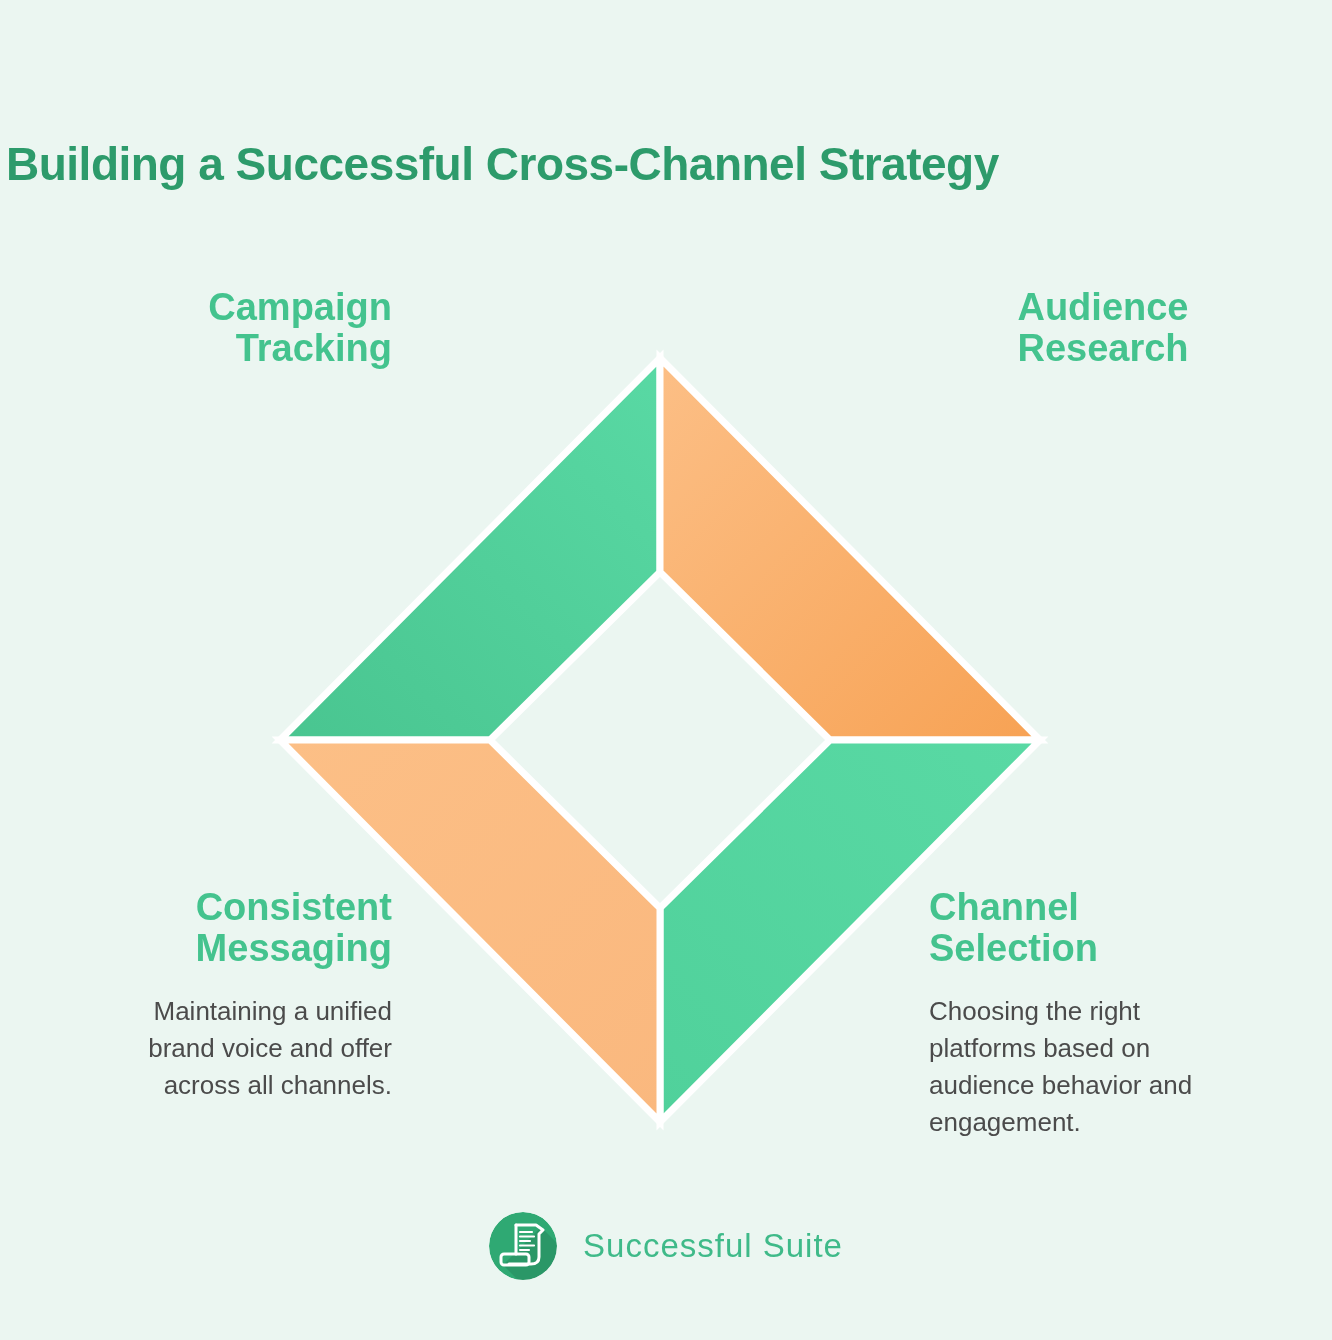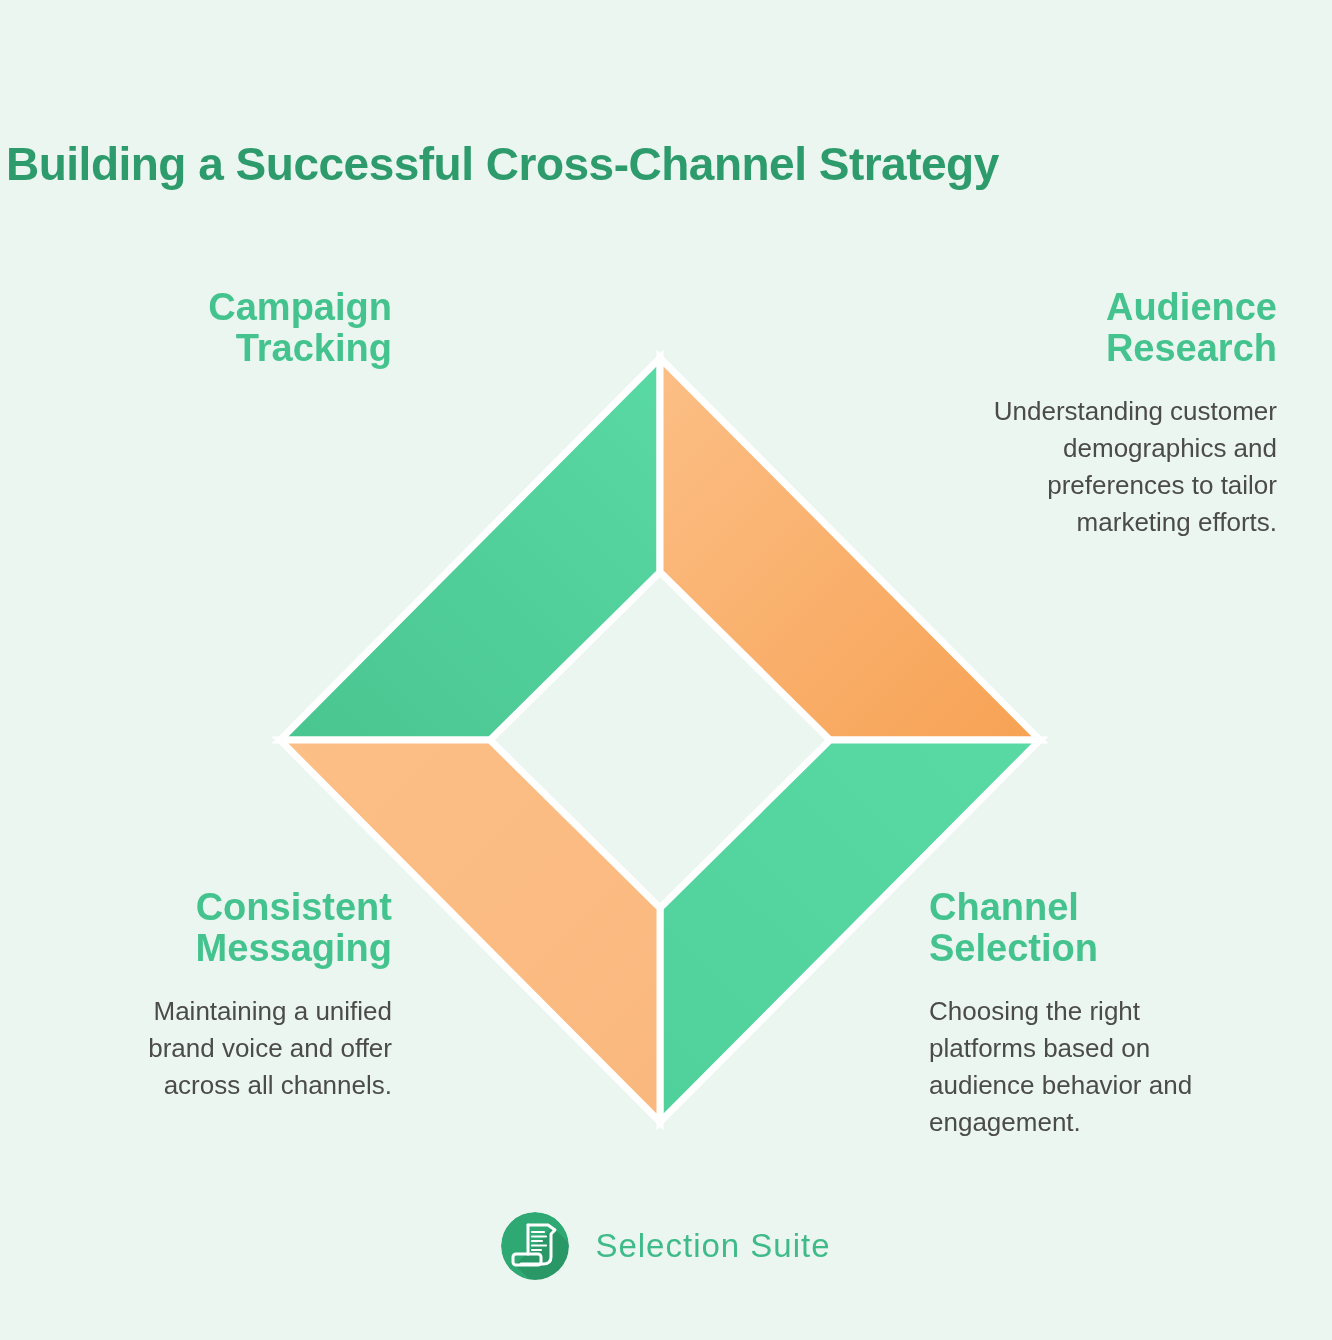--- a/index.html
+++ b/index.html
@@ -20,21 +20,21 @@
   .title{
     position:absolute;top:136px;left:0;width:100%;margin:0;
     text-align:left;font-size:46px;line-height:56px;font-weight:700;
     letter-spacing:-0.5px;color:var(--title-green);padding-left:6px;
   }
   .diamond{position:absolute;left:0;top:0;width:1332px;height:1340px;pointer-events:none;}
   .block{position:absolute;}
   .block h2{margin:0;font-size:38px;line-height:41px;font-weight:700;color:var(--heading-green);}
   .block p{margin:24px 0 0;font-size:26px;line-height:37px;color:var(--body-gray);}
   .tl{left:60px;top:287px;width:332px;text-align:right;}
-  .tr{left:929px;top:287px;width:348px;text-align:right;}
+  .tr{left:929px;top:287px;width:348px;text-align:center;}
   .bl{left:60px;top:887px;width:332px;text-align:right;}
   .br{left:929px;top:887px;width:348px;text-align:left;}
   .footer{
     position:absolute;left:0;top:1212px;width:100%;
     display:flex;justify-content:center;align-items:center;gap:26px;
   }
   .footer .brand{
     font-size:33px;font-weight:400;letter-spacing:1px;color:var(--logo-text);
   }
   .logo-icon{display:block;}
@@ -70,21 +70,20 @@
     <polygon points="1040,740 660,1122 660,908 830,740" fill="url(#g-br)" stroke-width="7" stroke-miterlimit="10" stroke="#ffffff"></polygon>
     <polygon points="660,1122 280,740 490,740 660,908" fill="url(#g-bl)" stroke-width="7" stroke-miterlimit="10" stroke="#ffffff"></polygon>
   </svg>
 
   <div class="block tl">
     <h2>Campaign<br>Tracking</h2>
   </div>
 
   <div class="block tr">
     <h2>Audience<br>Research</h2>
-    <p>Understanding customer<br>demographics and<br>preferences to tailor<br>marketing efforts.</p>
   </div>
 
   <div class="block br">
     <h2>Channel<br>Selection</h2>
     <p>Choosing the right<br>platforms based on<br>audience behavior and<br>engagement.</p>
   </div>
 
   <div class="block bl">
     <h2>Consistent<br>Messaging</h2>
     <p>Maintaining a unified<br>brand voice and offer<br>across all channels.</p>
@@ -107,16 +106,16 @@
         </g>
         <g stroke="#ffffff" stroke-width="2.2" stroke-linecap="round">
           <path d="M31,20 H43"></path>
           <path d="M31,24.5 H45"></path>
           <path d="M31,29 H41"></path>
           <path d="M31,33.5 H45"></path>
           <path d="M31,38 H40"></path>
         </g>
       </g>
     </svg>
-    <span class="brand">Selection Suite</span>
+    <span class="brand">Successful Suite</span>
   </div>
 
 </div>
 
 </body></html>

